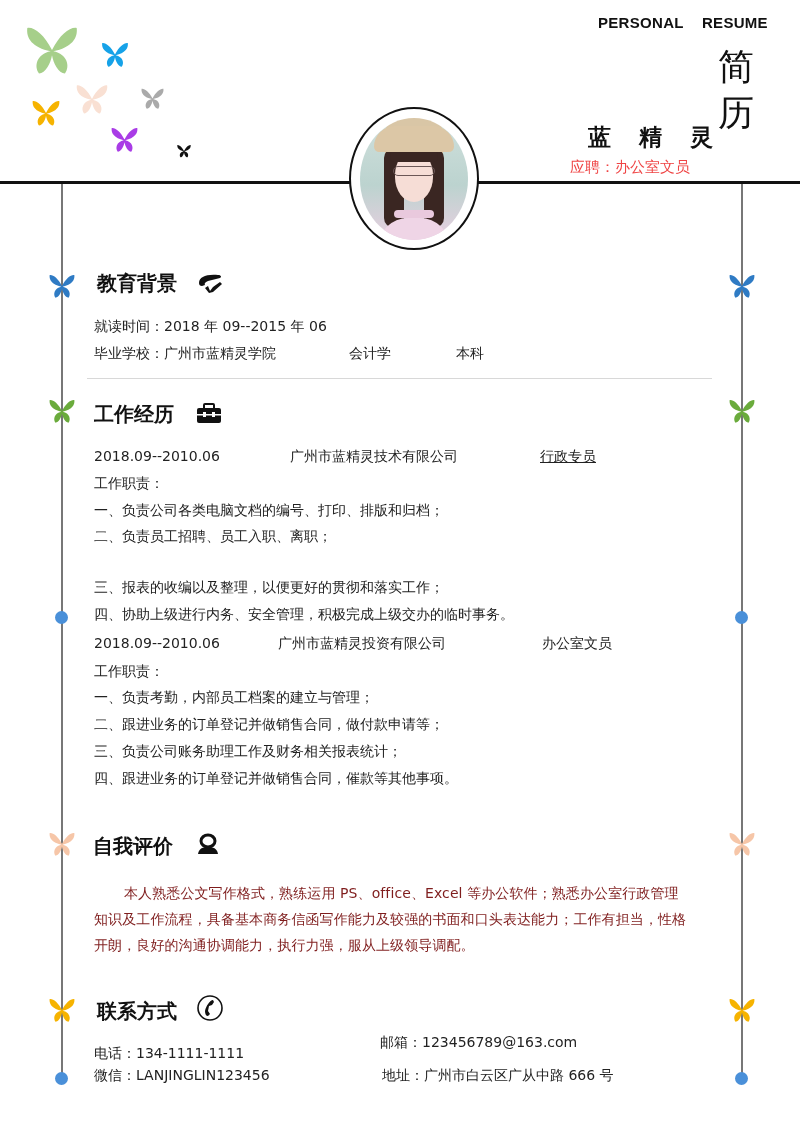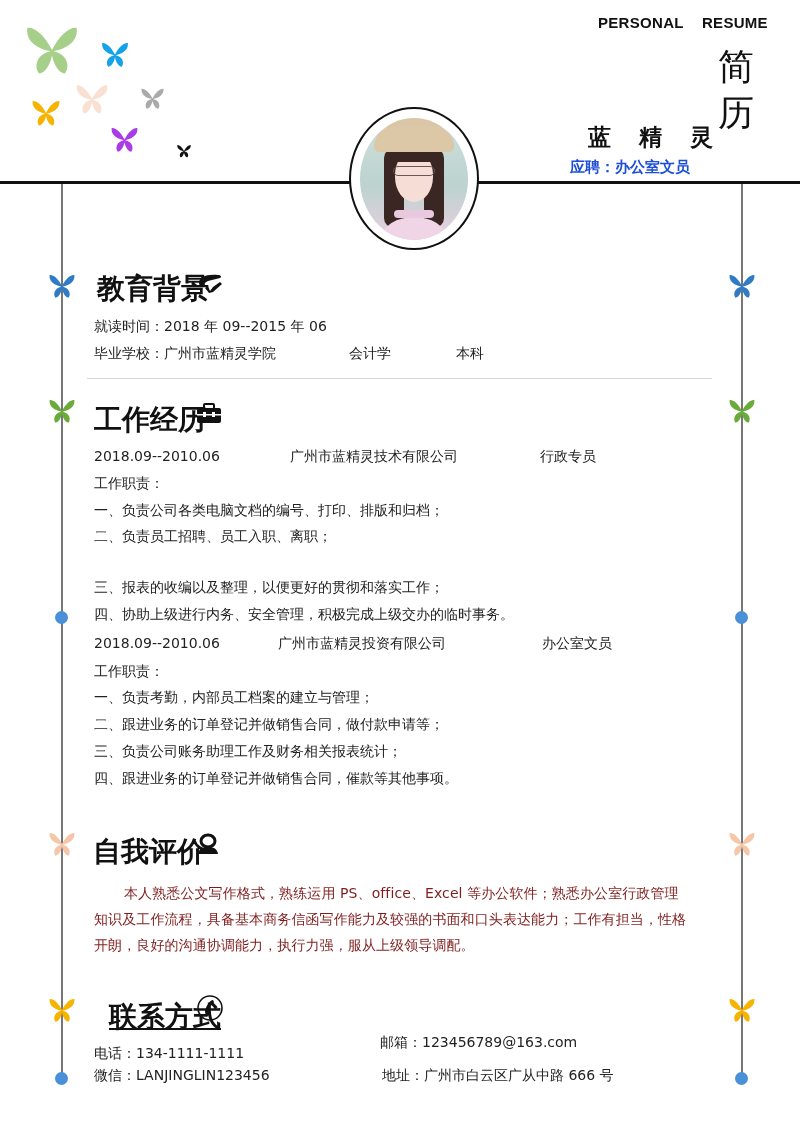--- a/index.html
+++ b/index.html
@@ -5,21 +5,21 @@
   * { margin: 0; padding: 0; box-sizing: border-box; }
   html, body { width: 800px; height: 1132px; background: #fff; overflow: hidden; }
   body { position: relative; font-family: "DejaVu Sans", "Liberation Sans", sans-serif; color: #222; }
 
   .abs { position: absolute; }
 
   
   .personal-resume { left: 598px; top: 14px; font-family: "Liberation Sans", sans-serif; font-weight: bold; font-size: 15px; letter-spacing: 0.3px; color: #111; word-spacing: 14px; }
   .jianli { left: 714px; top: 44px; width: 44px; font-size: 36px; line-height: 46px; color: #111; font-weight: normal; text-align: center; }
   .name { left: 588px; top: 122px; font-size: 23px; font-weight: bold; letter-spacing: 10px; color: #111; }
-  .apply { left: 570px; top: 158px; font-size: 15px; font-weight: bold; color: #1d4ed8; }
+  .apply { left: 570px; top: 158px; font-size: 15px; font-weight: normal; color: #ef4444; }
 
   .header-line { left: 0; top: 181px; width: 800px; height: 3px; background: #111; }
 
   .avatar-ring { left: 349px; top: 107px; width: 130px; height: 143px; border: 2px solid #111; border-radius: 50%; background: #fff; }
   .avatar { left: 360px; top: 118px; width: 108px; height: 122px; border-radius: 50%; overflow: hidden;
     background: radial-gradient(ellipse at 50% 40%, #f3d8cf 0 18%, transparent 19%),
                 radial-gradient(ellipse at 50% 22%, #d9c6a6 0 38%, transparent 39%),
                 linear-gradient(180deg, #cfe0dc 0%, #bcd3cf 55%, #e8cfe0 100%); }
   .avatar .hair-l { position:absolute; left: 24px; top: 30px; width: 20px; height: 80px; background: #3a2622; border-radius: 10px; }
   .avatar .hair-r { position:absolute; right: 24px; top: 30px; width: 20px; height: 80px; background: #3a2622; border-radius: 10px; }
@@ -32,21 +32,21 @@
 
   
   .vline { width: 2px; background: #777; }
   .vline.left { left: 61px; top: 184px; height: 896px; }
   .vline.right { left: 741px; top: 184px; height: 896px; }
   .dot { width: 13px; height: 13px; border-radius: 50%; background: #4a90d9; }
 
   .bfly { width: 26px; height: 28px; }
 
   
-  .sec-title { font-size: 28px; font-weight: bold; color: #111; }
+  .sec-title { font-size: 20px; font-weight: bold; color: #111; }
   .sec-icon { width: 28px; height: 24px; }
   .text { font-size: 14px; color: #222; line-height: 20px; white-space: nowrap; }
   .divider { left: 87px; top: 378px; width: 625px; height: 1px; background: #d8d8d8; }
 
   .eval-para { left: 94px; top: 880px; width: 594px; font-size: 14px; line-height: 26px; color: #7f1d1d; text-indent: 30px; letter-spacing: 0.1px; }
 </style>
 </head>
 <body>
 
 <svg width="0" height="0" style="position:absolute">
@@ -152,21 +152,21 @@
 <svg class="abs sec-icon" viewBox="0 0 28 24" style="left:195px;top:401px;">
   <rect x="9" y="3" width="10" height="5" rx="1" fill="none" stroke="#111" stroke-width="2"></rect>
   <rect x="2" y="7" width="24" height="15" rx="2" fill="#111"></rect>
   <rect x="2" y="13" width="24" height="1.5" fill="#fff"></rect>
   <rect x="8" y="11" width="3" height="5" fill="#fff"></rect>
     <rect x="17" y="11" width="3" height="5" fill="#fff"></rect>
 </svg>
 
 <div class="abs text" style="left:94px;top:446px;">2018.09--2010.06</div>
 <div class="abs text" style="left:290px;top:446px;">广州市蓝精灵技术有限公司</div>
-<div class="abs text" style="left:540px;top:446px;">行政专员</div>
+<div class="abs text" style="left:540px;top:446px;text-decoration:underline;">行政专员</div>
 <div class="abs text" style="left:94px;top:473px;">工作职责：</div>
 <div class="abs text" style="left:94px;top:500px;">一、负责公司各类电脑文档的编号、打印、排版和归档；</div>
 <div class="abs text" style="left:94px;top:526px;">二、负责员工招聘、员工入职、离职；</div>
 <div class="abs text" style="left:94px;top:553px;margin-top:24px;">三、报表的收编以及整理，以便更好的贯彻和落实工作；</div>
 <div class="abs text" style="left:94px;top:580px;margin-top:24px;">四、协助上级进行内务、安全管理，积极完成上级交办的临时事务。</div>
 
 <div class="abs text" style="left:94px;top:633px;">2018.09--2010.06</div>
 <div class="abs text" style="left:278px;top:633px;">广州市蓝精灵投资有限公司</div>
 <div class="abs text" style="left:542px;top:633px;">办公室文员</div>
 <div class="abs text" style="left:94px;top:661px;">工作职责：</div>
@@ -175,21 +175,21 @@
 <div class="abs text" style="left:94px;top:741px;">三、负责公司账务助理工作及财务相关报表统计；</div>
 <div class="abs text" style="left:94px;top:768px;">四、跟进业务的订单登记并做销售合同，催款等其他事项。</div>
 
 <div class="abs sec-title" style="left:93px;top:833px;">自我评价</div>
 <svg class="abs sec-icon" viewBox="0 0 28 24" style="left:194px;top:833px;">
   <ellipse cx="14" cy="8" rx="7" ry="6" fill="none" stroke="#111" stroke-width="3"></ellipse>
   <path d="M4 21 C5 15 9 14 14 14 C19 14 23 15 24 21 Z" fill="#111"></path>
 </svg>
 <div class="abs eval-para">本人熟悉公文写作格式，熟练运用 PS、office、Excel 等办公软件；熟悉办公室行政管理知识及工作流程，具备基本商务信函写作能力及较强的书面和口头表达能力；工作有担当，性格开朗，良好的沟通协调能力，执行力强，服从上级领导调配。</div>
 
-<div class="abs sec-title" style="left:109px;top:998px;text-decoration:underline;">联系方式</div>
+<div class="abs sec-title" style="left:97px;top:998px;">联系方式</div>
 <svg class="abs" viewBox="0 0 28 28" style="left:196px;top:994px;width:28px;height:28px;">
   <circle cx="14" cy="14" r="12" fill="none" stroke="#111" stroke-width="1.6"></circle>
   <path d="M17 6 C14 6 10 12 9 17 C9 20 10 22 12 22 L14 20 L12 17 L13 12 L16 11 L18 8 Z" fill="#111"></path>
 </svg>
 <div class="abs text" style="left:94px;top:1043px;">
   <span>电话：</span><span>134-1111-1111</span>
 </div>
 <div class="abs text" style="left:94px;top:1065px;">
   <span>微信：</span><span>LANJINGLIN123456</span>
 </div>

